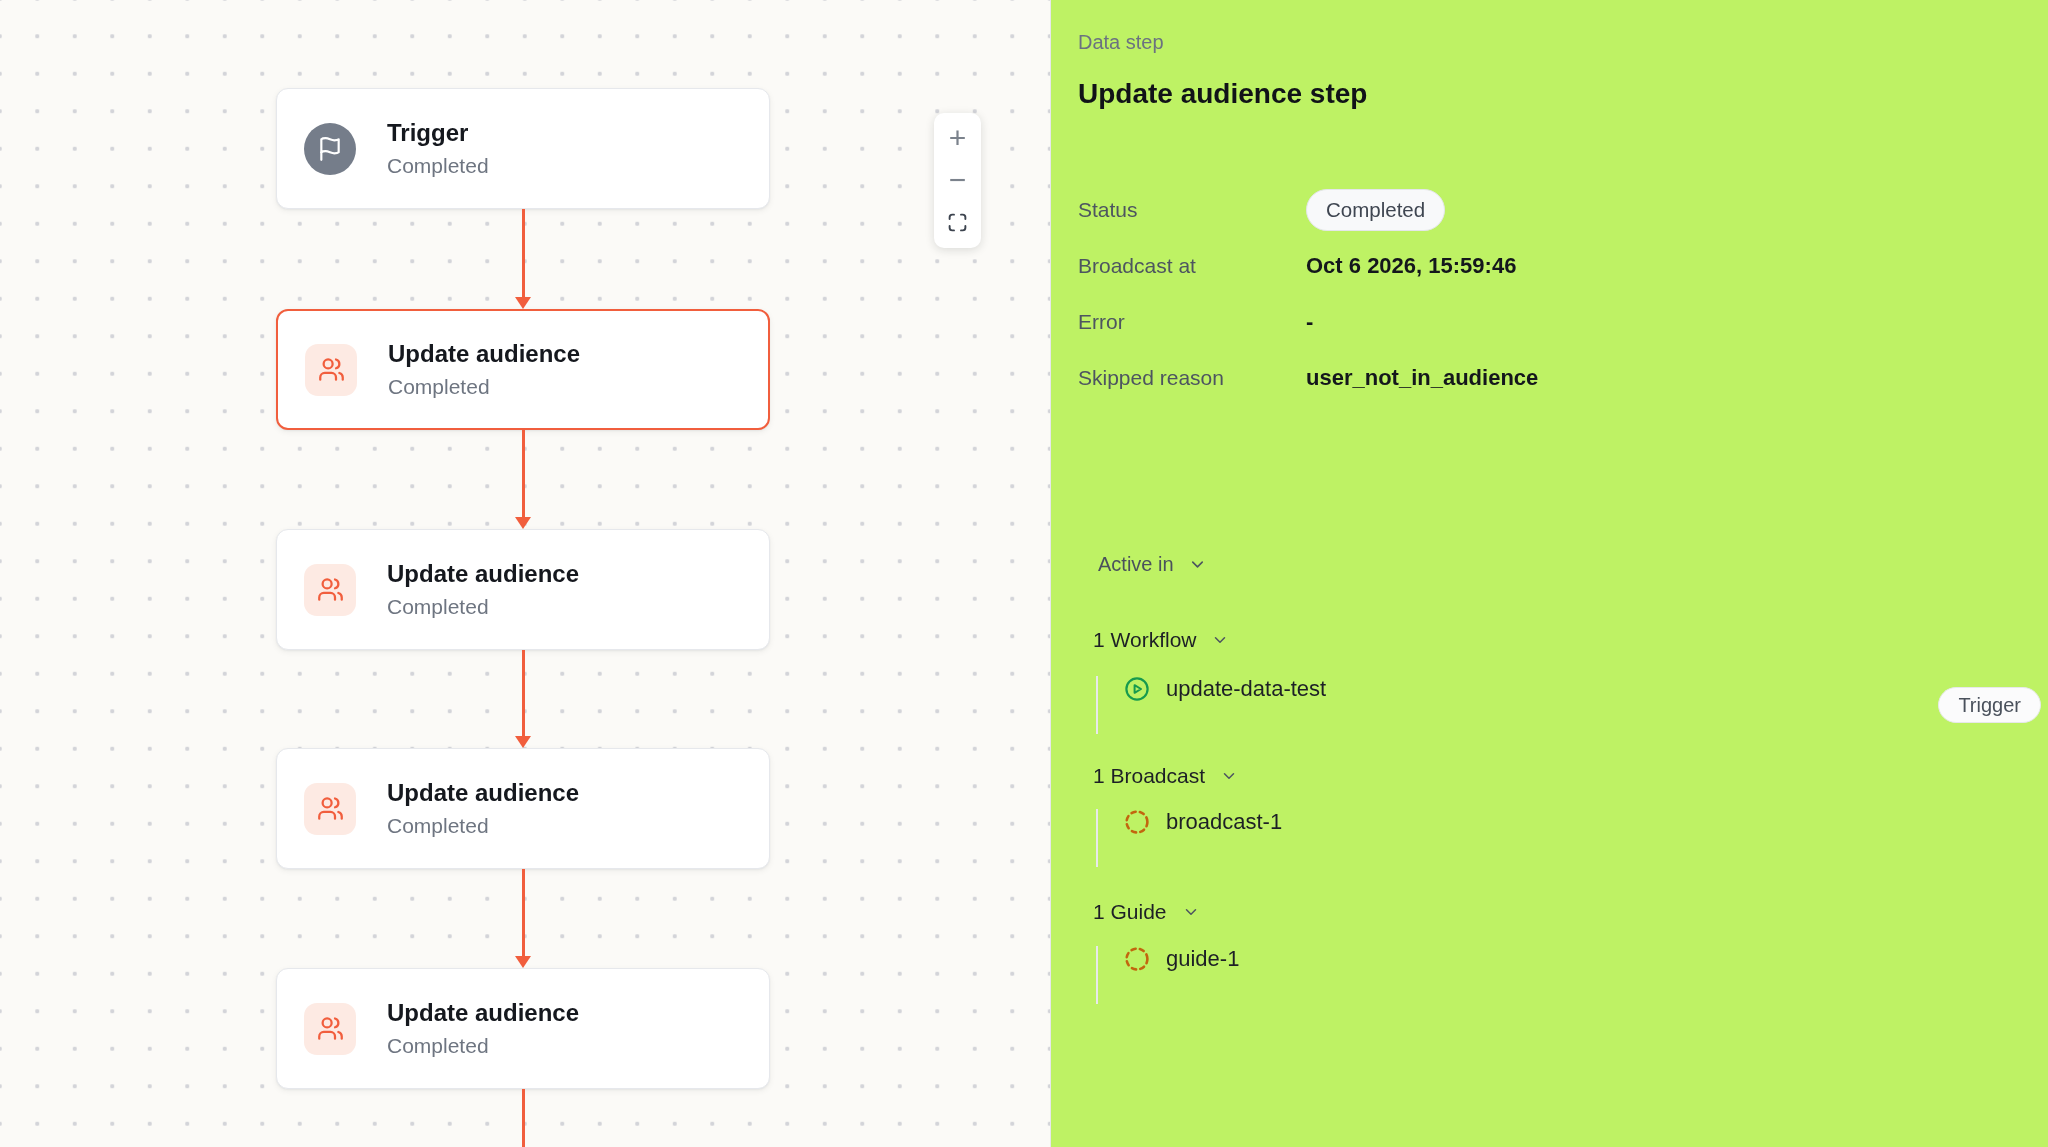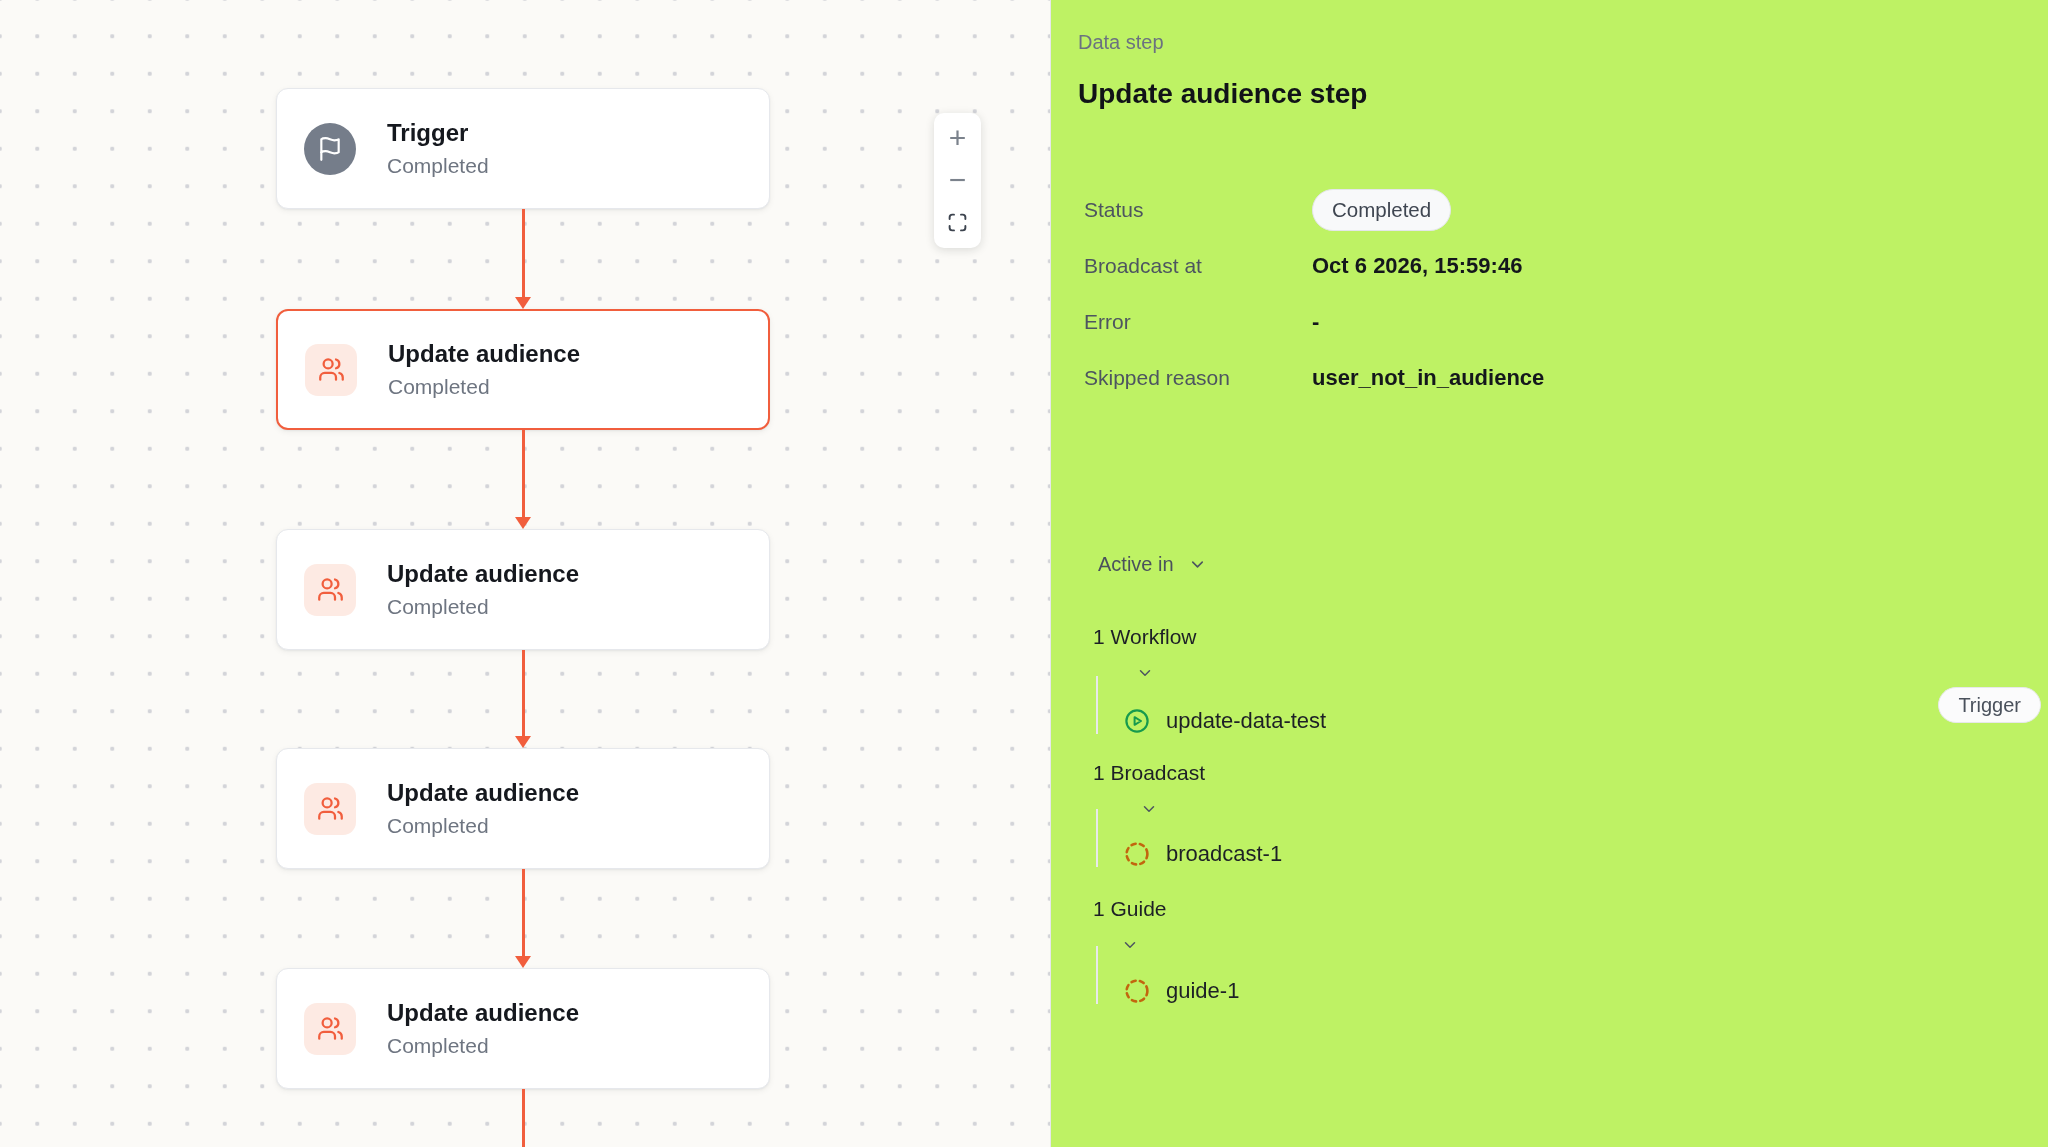--- a/index.html
+++ b/index.html
@@ -58,44 +58,44 @@
     background:none; border:none; padding:0; font-family:"Liberation Sans",sans-serif;
   }
 
   
   .panel { position:absolute; left:1051px; top:0; width:997px; height:1147px; background:#bef264; }
   .eyebrow { position:absolute; left:27px; top:31px; font-size:20px; color:#6b7280; }
   .panel-title { position:absolute; left:27px; top:78px; font-size:28px; font-weight:700; color:#111318; }
 
   .fields { position:absolute; left:27px; top:182px; width:940px; }
   .frow { display:flex; align-items:center; height:56px; }
-  .flabel { width:228px; flex:none; font-size:21px; color:#4d5560;margin-left:6px; }
+  .flabel { width:228px; flex:none; font-size:21px; color:#4d5560; }
   .fvalue { font-size:22px; font-weight:600; color:#14171c; }
   .fvalue.link { color:#2b63e8; font-weight:400; }
   .badge {
     display:inline-flex; align-items:center; height:42px; padding:0 19px;
     border:1px solid #e4e6ea; background:#f8f9fa; border-radius:999px;
     font-size:20.5px; font-weight:400; color:#3f4651;
   }
 
   .active-header {
     position:absolute; left:47px; top:549px; height:30px;
     display:flex; align-items:center; gap:14px;
     font-size:20px; color:#4a515c;
   }
   .group-header {
     position:absolute; left:42px; height:30px;
     display:flex; align-items:center; gap:15px;
-    font-size:21px; color:#1d2026;flex-direction:column;
+    font-size:21px; color:#1d2026;
   }
   .group-items {
     position:absolute; left:45px; border-left:2px solid #e8e9ec;
   }
   .tree-item {
-    height:58px; display:flex; align-items:flex-end; padding-left:26px; gap:16px;
+    height:58px; display:flex; align-items:flex-start; padding-left:26px; gap:16px;
   }
   .item-name { font-size:22px; color:#1d2026; }
   .chev { display:flex; align-items:center; }
   .side-badge {
     position:absolute; right:7px; top:687px; height:36px; padding:0 19px;
     display:flex; align-items:center;
     border:1px solid #e7e8eb; background:#fbfbfc; border-radius:999px;
     font-size:20px; color:#4a515c;
   }
 </style>

